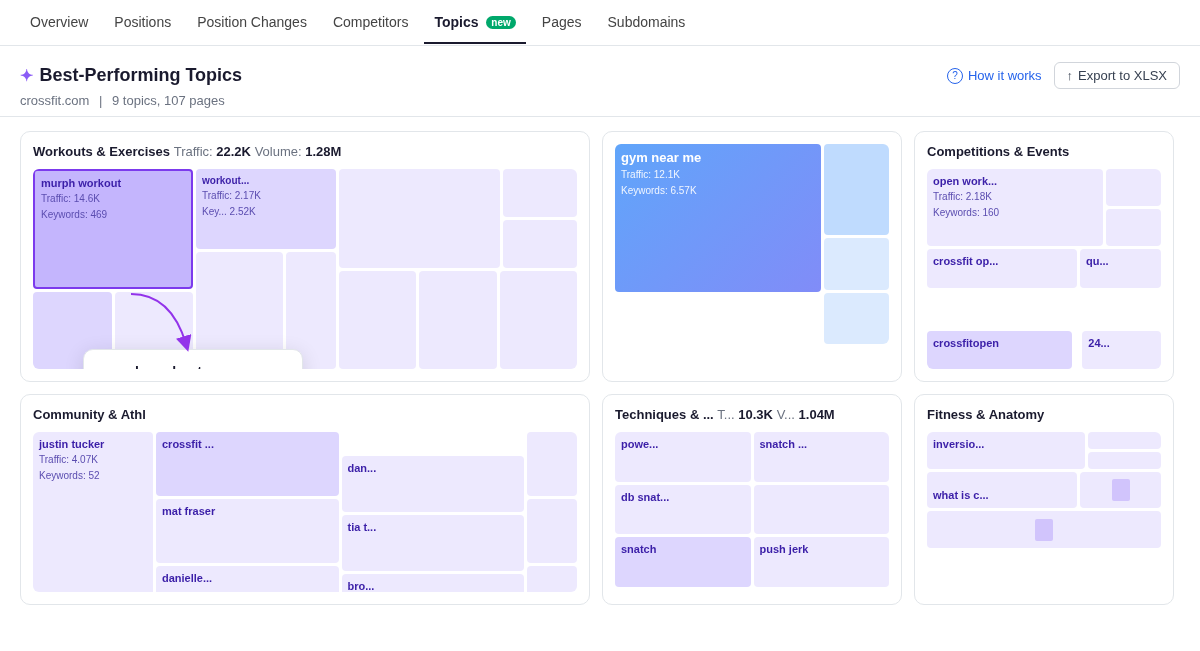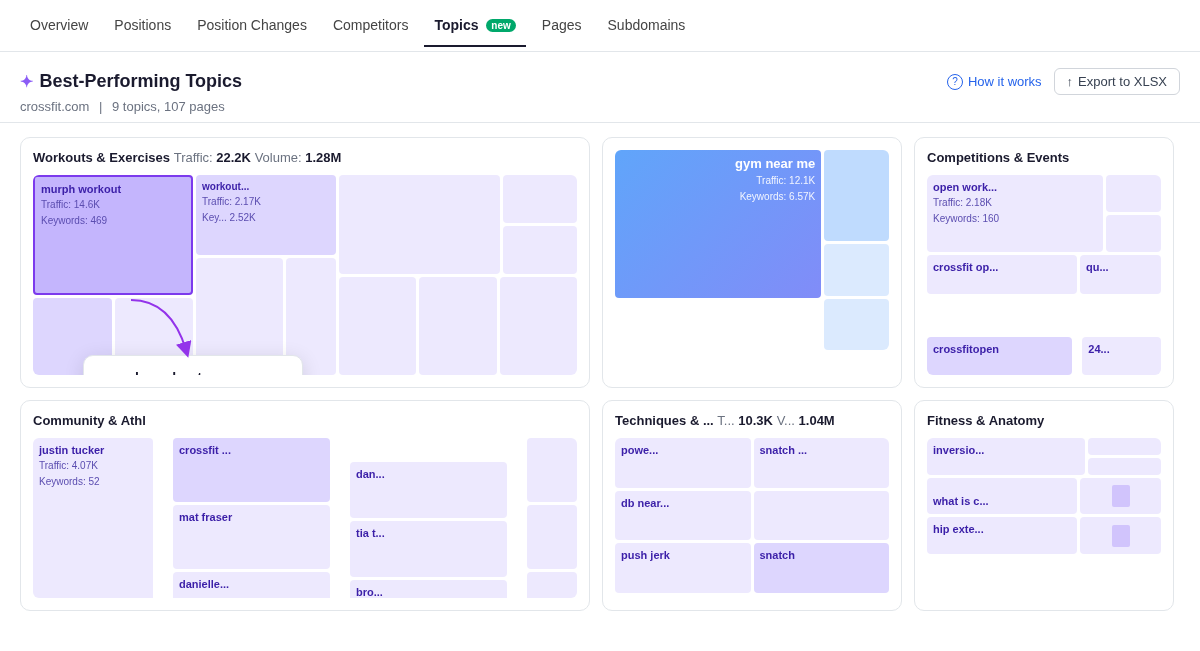--- a/index.html
+++ b/index.html
@@ -1,21 +1,21 @@
 <!DOCTYPE html>
 <html><head>
   <meta charset="utf-8">
   <style>
     * { box-sizing: border-box; margin: 0; padding: 0; }
     body { font-family: -apple-system, BlinkMacSystemFont, 'Segoe UI', sans-serif; background: #f5f6f8; color: #1a1a2e; font-size: 13px; }
 
     .app-wrapper { background: #fff; min-height: 651px; width: 1200px; }
 
     
-    .nav-bar { display: flex; align-items: center; padding: 0 20px; border-bottom: 1px solid #e2e6ea; background: #fff; height: 52px; gap: 6px; }
+    .nav-bar { display: flex; align-items: center; padding: 0 20px; border-bottom: 1px solid #e2e6ea; background: #fff; height: 46px; gap: 6px; }
     .nav-item { padding: 12px 10px; cursor: pointer; color: #444; font-size: 14px; position: relative; border-bottom: 2px solid transparent; }
     .nav-item.active { color: #1a1a2e; border-bottom: 2px solid #1a1a2e; font-weight: 600; }
     .nav-badge { background: #00a86b; color: #fff; font-size: 10px; padding: 1px 5px; border-radius: 8px; margin-left: 4px; vertical-align: middle; }
 
     
     .page-header { padding: 16px 20px 8px; background: #fff; border-bottom: 1px solid #e2e6ea; }
     .page-header-row { display: flex; align-items: center; justify-content: space-between; }
     .page-title { font-size: 18px; font-weight: 700; color: #1a1a2e; display: flex; align-items: center; gap: 6px; }
     .sparkle-icon { color: #8b5cf6; font-size: 16px; }
     .header-actions { display: flex; align-items: center; gap: 12px; }
@@ -182,21 +182,21 @@
               <div class="tooltip-title">murph workout</div>
 
             </div>
           </div>
         </div>
       </div>
 
       <div class="topic-card" style="grid-row: 1 / 2;">
         <div class="treemap treemap-affiliation">
           <div style="display:flex;gap:3px;width:100%;height:200px;">
-            <div class="tm-cell cell-blue-big" style="flex:3;height:148px;align-items:flex-end;">
+            <div class="tm-cell cell-blue-big" style="flex:3;height:148px;">
               <div class="cell-label" style="color:#fff;font-size:13px;">gym near me</div>
               <div class="cell-meta" style="color:rgba(255,255,255,0.9);">Traffic: 12.1K</div>
               <div class="cell-meta" style="color:rgba(255,255,255,0.9);">Keywords: 6.57K</div>
             </div>
             <div style="display:flex;flex-direction:column;gap:3px;flex:1;">
               <div class="tm-cell cell-blue-med" style="flex:2;"></div>
               <div class="tm-cell cell-blue-light" style="flex:1;"></div>
               <div class="tm-cell cell-blue-light" style="flex:1;"></div>
             </div>
           </div>
@@ -241,21 +241,21 @@
             </div>
           </div>
         </div>
       </div>
 
       <div class="topic-card" style="grid-row: 2 / 3;">
         <div class="topic-card-header">
           <span>Community &amp; Athl</span>
         </div>
         <div class="treemap treemap-community">
-          <div style="display:flex;gap:20px;height:198px;">
+          <div style="display:flex;gap:3px;height:198px;">
 
             <div class="tm-cell cell-purple-light" style="width:120px;">
               <div class="cell-label">justin tucker</div>
               <div class="cell-meta">Traffic: 4.07K</div>
               <div class="cell-meta">Keywords: 52</div>
             </div>
 
             <div style="display:flex;flex-direction:column;gap:3px;flex:1;">
               <div class="tm-cell cell-purple-med" style="flex:1;">
                 <div class="cell-label">crossfit ...</div>
@@ -302,31 +302,31 @@
             <div style="display:flex;gap:3px;flex:1;">
               <div class="tm-cell cell-purple-light" style="flex:1;">
                 <div class="cell-label">powe...</div>
               </div>
               <div class="tm-cell cell-purple-light" style="flex:1;">
                 <div class="cell-label">snatch ...</div>
               </div>
             </div>
             <div style="display:flex;gap:3px;flex:1;">
               <div class="tm-cell cell-purple-light" style="flex:1;">
-                <div class="cell-label">db near...</div>
+                <div class="cell-label">db snat...</div>
               </div>
               <div class="tm-cell cell-purple-light" style="flex:1;"></div>
             </div>
             <div style="display:flex;gap:3px;flex:1;">
-              <div class="tm-cell cell-purple-light" style="flex:1;">
-                <div class="cell-label">push jerk</div>
-              </div>
               <div class="tm-cell cell-purple-med" style="flex:1;">
                 <div class="cell-label">snatch</div>
               </div>
+              <div class="tm-cell cell-purple-light" style="flex:1;">
+                <div class="cell-label">push jerk</div>
+              </div>
             </div>
           </div>
         </div>
       </div>
 
       <div class="topic-card" style="grid-row: 2 / 3;">
         <div class="topic-card-header">
           <span>Fitness &amp; Anatomy</span>
         </div>
         <div class="treemap treemap-fitness">
@@ -342,23 +342,20 @@
             </div>
             <div style="display:flex;gap:3px;flex:1;">
               <div class="tm-cell cell-purple-light" style="flex:2;justify-content:flex-end;">
                 <div class="cell-label">what is c...</div>
               </div>
               <div class="tm-cell cell-purple-light" style="flex:1;">
                 <div style="width:18px;height:22px;background:#a78bfa;border-radius:2px;opacity:0.4;margin:auto;"></div>
               </div>
             </div>
             <div style="display:flex;gap:3px;flex:1;">
-              <div class="tm-cell cell-purple-light" style="flex:2;">
-                <div class="cell-label">hip exte...</div>
-              </div>
               <div class="tm-cell cell-purple-light" style="flex:1;">
                 <div style="width:18px;height:22px;background:#a78bfa;border-radius:2px;opacity:0.4;margin:auto;"></div>
               </div>
             </div>
           </div>
         </div>
       </div>
 
     </div>
   </div>

